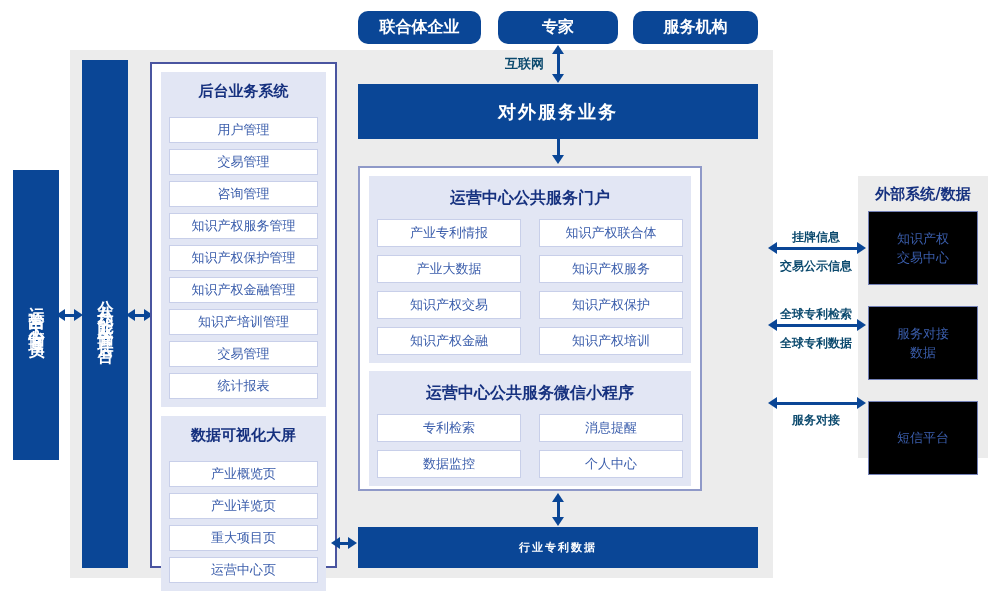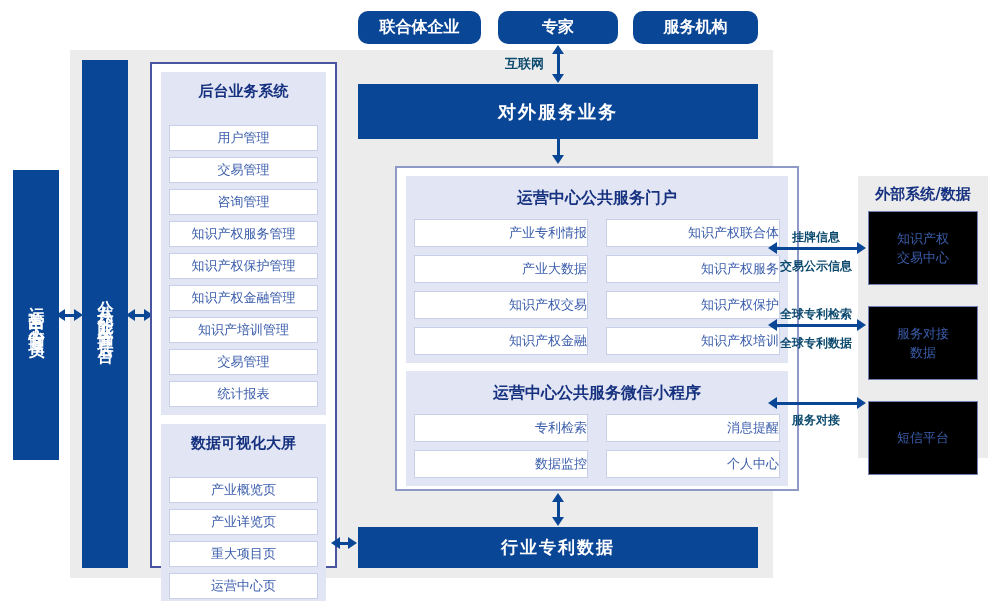--- a/index.html
+++ b/index.html
@@ -18,26 +18,26 @@
 
   .panel-gray{background:var(--gray);}
   .blue-box{background:var(--blue);color:#fff;font-weight:bold;display:flex;align-items:center;justify-content:center;}
   .top-box{font-size:16px;border-radius:10px;}
   .bar{font-size:18px;letter-spacing:2px;}
   .vbar{writing-mode:vertical-rl;text-orientation:upright;font-size:16px;letter-spacing:6px;font-weight:bold;color:#fff;background:var(--blue);display:flex;align-items:center;justify-content:center;}
 
   .container{background:#fff;border:2px solid #4a55a0;padding:8px 9px;}
   .container.light{border-color:#8f99c8;}
   .subpanel{background:var(--lav);padding:6px 8px 8px;}
-  .subtitle{text-align:center;font-weight:bold;color:var(--navy);font-size:15px;padding:4px 0 24px;}
+  .subtitle{text-align:center;font-weight:bold;color:var(--navy);font-size:15px;padding:4px 0 16px;}
   .subtitle.big{font-size:16px;padding:6px 0 10px;}
   .vlist .vitem{height:26px;line-height:24px;text-align:center;background:#fff;border:1px solid var(--itemborder);color:var(--itemtext);font-size:13px;margin-bottom:6px;}
   .vlist .vitem:last-child{margin-bottom:0;}
   .grid2{display:grid;grid-template-columns:1fr 1fr;gap:8px 18px;}
-  .gitem{height:28px;line-height:26px;text-align:right;background:#fff;border:1px solid var(--itemborder);color:var(--itemtext);font-size:13px;}
+  .gitem{height:28px;line-height:26px;text-align:center;background:#fff;border:1px solid var(--itemborder);color:var(--itemtext);font-size:13px;}
 
   .ext-title{text-align:center;font-weight:bold;color:var(--navy);font-size:15px;padding:9px 0 7px;}
   .ext-box{margin:0 10px 21px;height:74px;background:#000000;border:1px solid var(--extborder);display:flex;align-items:center;justify-content:center;color:var(--itemtext);font-size:13px;text-align:center;white-space:pre-line;line-height:1.5;}
 
   .lbl{font-size:12px;font-weight:bold;color:#0c4a6e;text-align:center;}
   .lbl.right-align{text-align:right;}
 
   
   .arrow-h{position:absolute;height:16px;}
   .arrow-h .line{position:absolute;left:7px;right:7px;top:50%;margin-top:-1.5px;height:3px;background:var(--blue);}
@@ -111,21 +111,21 @@
       <div class="subtitle">数据可视化大屏</div>
       <div class="vlist">
         <div class="vitem">产业概览页</div>
         <div class="vitem">产业详览页</div>
         <div class="vitem">重大项目页</div>
         <div class="vitem">运营中心页</div>
       </div>
     </div>
   </div>
 
-  <div class="abs container light" style="left:358px;top:166px;width:404px;height:325px;margin-left:37px;">
+  <div class="abs container light" style="left:358px;top:166px;width:344px;height:325px;">
     <div class="subpanel">
       <div class="subtitle big">运营中心公共服务门户</div>
       <div class="grid2">
         <div class="gitem">产业专利情报</div>
         <div class="gitem">知识产权联合体</div>
         <div class="gitem">产业大数据</div>
         <div class="gitem">知识产权服务</div>
         <div class="gitem">知识产权交易</div>
         <div class="gitem">知识产权保护</div>
         <div class="gitem">知识产权金融</div>
@@ -140,21 +140,21 @@
         <div class="gitem">数据监控</div>
         <div class="gitem">个人中心</div>
       </div>
     </div>
   </div>
 
   <div class="arrow-v" style="left:550px;top:493px;height:33px;">
       <span class="line"></span>
     </div>
 
-  <div class="abs blue-box bar" style="left:358px;top:527px;width:400px;height:41px;font-size:17px;">行业专利数据</div>
+  <div class="abs blue-box bar" style="left:358px;top:527px;width:400px;height:41px;font-size:11px;">行业专利数据</div>
 
   <div class="arrow-h" style="left:331px;top:535px;width:26px;">
       <span class="line"></span>
     </div>
 
   <div class="abs lbl" style="left:766px;top:229px;width:100px;">挂牌信息</div>
   <div class="arrow-h" style="left:768px;top:240px;width:98px;">
       <span class="line"></span>
     </div>
   <div class="abs lbl" style="left:760px;top:258px;width:112px;">交易公示信息</div>

